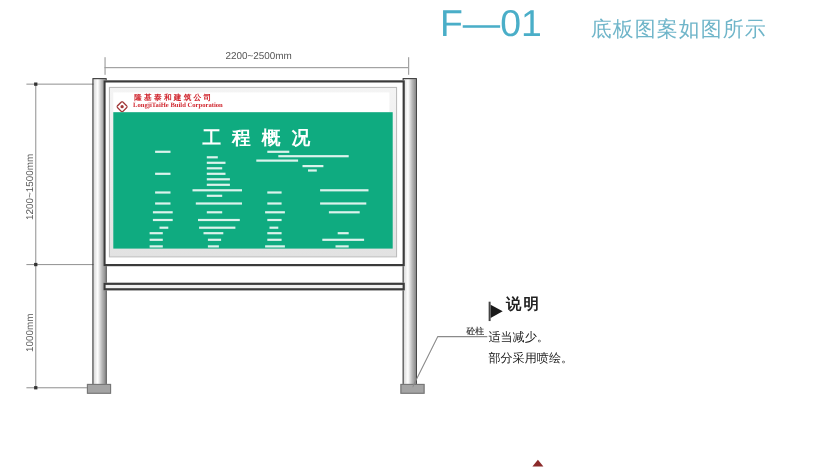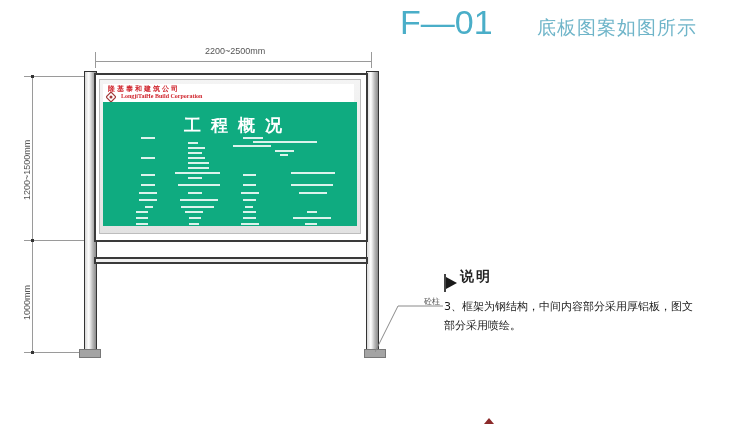--- a/index.html
+++ b/index.html
@@ -29,21 +29,21 @@
   .logo-strip { background: #ffffff; }
   .green { background: #0fab80; }
   .board-title { color: #fff; font-size: 17px; font-weight: bold; letter-spacing: 10px; text-align: center; margin-left: 16px; }
   .ph { position: absolute; height: 2px; background: rgba(255,255,255,0.85); }
 
   .rail { border: 2px solid #3a3a3a; background: #f0f0f0; height: 3px; }
 
   
   .notes-title { font-size: 14px; font-weight: bold; color: #222; letter-spacing: 2px; }
   .note { font-size: 11px; color: #1a1a1a; line-height: 19px; white-space: nowrap; }
-  .callout-label { font-size: 8px; color: #555; }
+  .callout-label { font-size: 8px; color: #555; font-weight: bold; }
 </style>
 </head>
 <body>
 
 <div class="abs code">F—01</div>
 <div class="abs title">底板图案如图所示</div>
 
 <div class="abs dim-line" style="left:95px; top:61px; width:276px; height:1px;"></div>
 <div class="abs dim-line" style="left:95px; top:52px; width:1px; height:16px;"></div>
 <div class="abs dim-line" style="left:371px; top:52px; width:1px; height:16px;"></div>
@@ -66,21 +66,21 @@
 
 <div class="abs frame" style="left:94px; top:73px; width:270px; height:165px;"></div>
 <div class="abs inner-frame" style="left:99px; top:79px; width:260px; height:153px;"></div>
 <div class="abs logo-strip" style="left:103px; top:84px; width:251px; height:18px;"></div>
 <div class="abs" style="left:106px; top:87px; width:10px; height:10px;">
   <svg width="10" height="10" viewBox="0 0 10 10">
       <polygon points="5,0 10,5 5,10 0,5" fill="none" stroke="#a23a3a" stroke-width="1.2"></polygon>
       <circle cx="5" cy="5" r="1.5" fill="#a23a3a"></circle>
     </svg>
 </div>
-<div class="abs" style="left:108px; top:84px; font-size:7px; color:#d0262e; letter-spacing:2px; font-weight:bold;">隆基泰和建筑公司</div>
+<div class="abs" style="left:122px; top:84px; font-size:7px; color:#d0262e; letter-spacing:2px; font-weight:bold;">隆基泰和建筑公司</div>
 <div class="abs" style="left:121px; top:93px; font-size:6px; color:#d0262e; font-family:'Liberation Serif', serif; font-weight:bold;">LongjiTaiHe Build Corporation</div>
 
 <div class="abs green" style="left:103px; top:102px; width:254px; height:124px;">
   <div class="board-title" style="margin-top:12px;">工程概况</div>
 
   <div>
     <div class="ph" style="left:38px; top:35px; width:14px;"></div>
     <div class="ph" style="left:85px; top:40px; width:10px;"></div>
     <div class="ph" style="left:85px; top:45px; width:17px;"></div>
     <div class="ph" style="left:85px; top:50px; width:14px;"></div>
@@ -135,17 +135,17 @@
 <div class="abs callout-label" style="left:424px; top:296px;">砼柱</div>
 
 <div class="abs" style="left:444px; top:274px; width:14px; height:18px;">
   <svg width="14" height="18" viewBox="0 0 14 18">
       <rect x="0" y="0" width="2" height="18" fill="#444"></rect>
       <polygon points="2,3 13,9 2,15" fill="#1a1a1a"></polygon>
     </svg>
 </div>
 <div class="abs notes-title" style="left:460px; top:268px;">说明</div>
 <div class="abs" style="left:444px; top:297px;">
-  <div class="note">3、框架为钢结构，中间内容部分采用厚铝板，图文</div>
+  <div class="note">适当减少。</div>
   <div class="note">部分采用喷绘。</div>
 </div>
 
 <div class="abs" style="left:484px; top:418px; width:0; height:0; border-left:5px solid transparent; border-right:5px solid transparent; border-bottom:6px solid #8b2a2a;"></div>
 
 </body></html>

